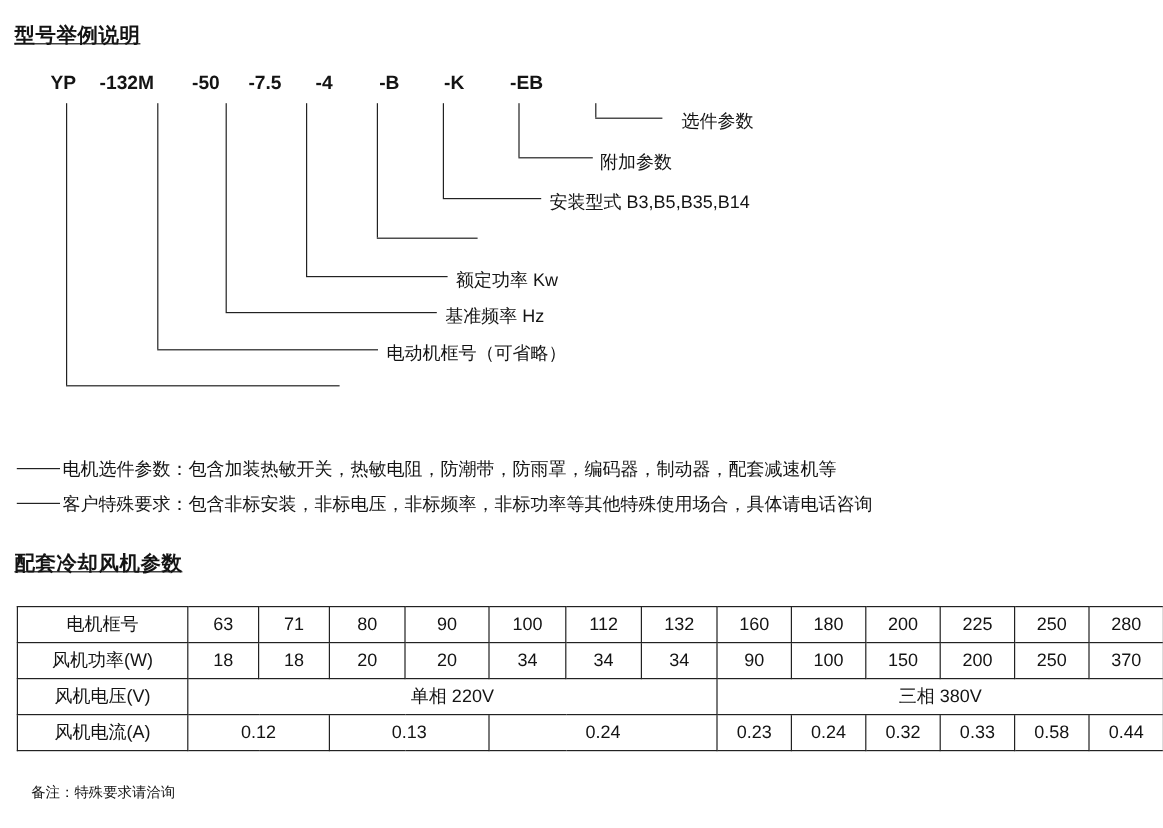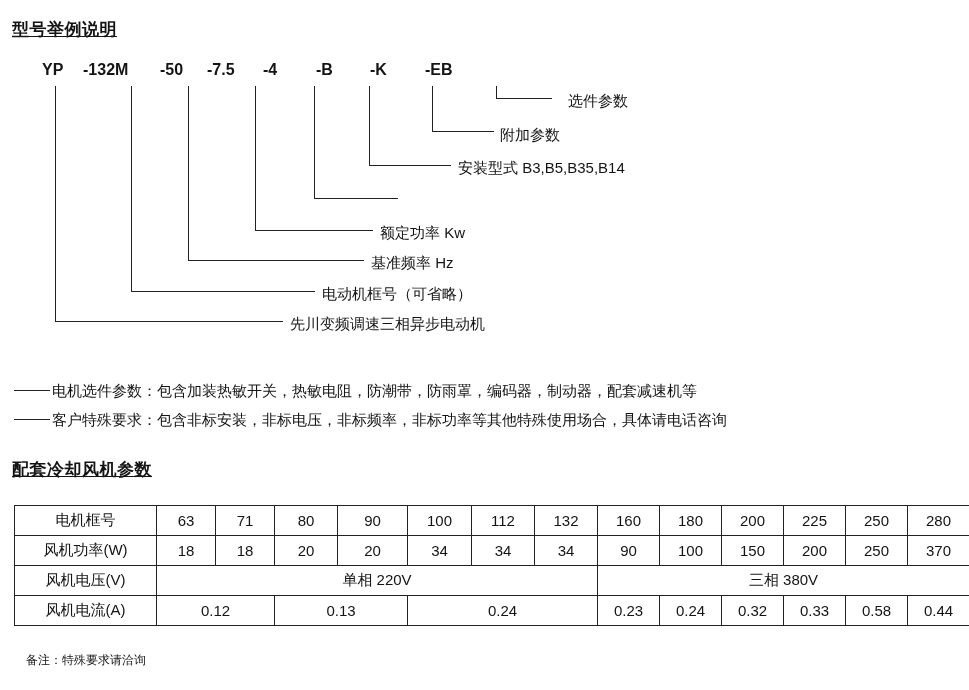--- a/index.html
+++ b/index.html
@@ -156,21 +156,20 @@
   <div class="hline" style="left:188px; top:260px; width:176px;"></div>
   <div class="hline" style="left:131px; top:291px; width:184px;"></div>
   <div class="hline" style="left:55px;  top:321px; width:228px;"></div>
 
   <div class="lbl" style="left:556px; top:92px;margin-left:12px;">选件参数</div>
   <div class="lbl" style="left:500px; top:126px;">附加参数</div>
   <div class="lbl" style="left:458px; top:159px;">安装型式  B3,B5,B35,B14</div>
   <div class="lbl" style="left:380px; top:224px;">额定功率 Kw</div>
   <div class="lbl" style="left:371px; top:254px;">基准频率 Hz</div>
   <div class="lbl" style="left:322px; top:285px;">电动机框号（可省略）</div>
-  <div class="lbl" style="left:290px; top:315px;">先川变频调速三相异步电动机</div>
 
   <div class="note" style="left:14px; top:382px;">
     <span class="dash"></span><span>电机选件参数：包含加装热敏开关，热敏电阻，防潮带，防雨罩，编码器，制动器，配套减速机等</span>
   </div>
   <div class="note" style="left:14px; top:411px;">
     <span class="dash"></span><span>客户特殊要求：包含非标安装，非标电压，非标频率，非标功率等其他特殊使用场合，具体请电话咨询</span>
   </div>
 
   <div class="section-title" id="title-fan">配套冷却风机参数</div>
 

